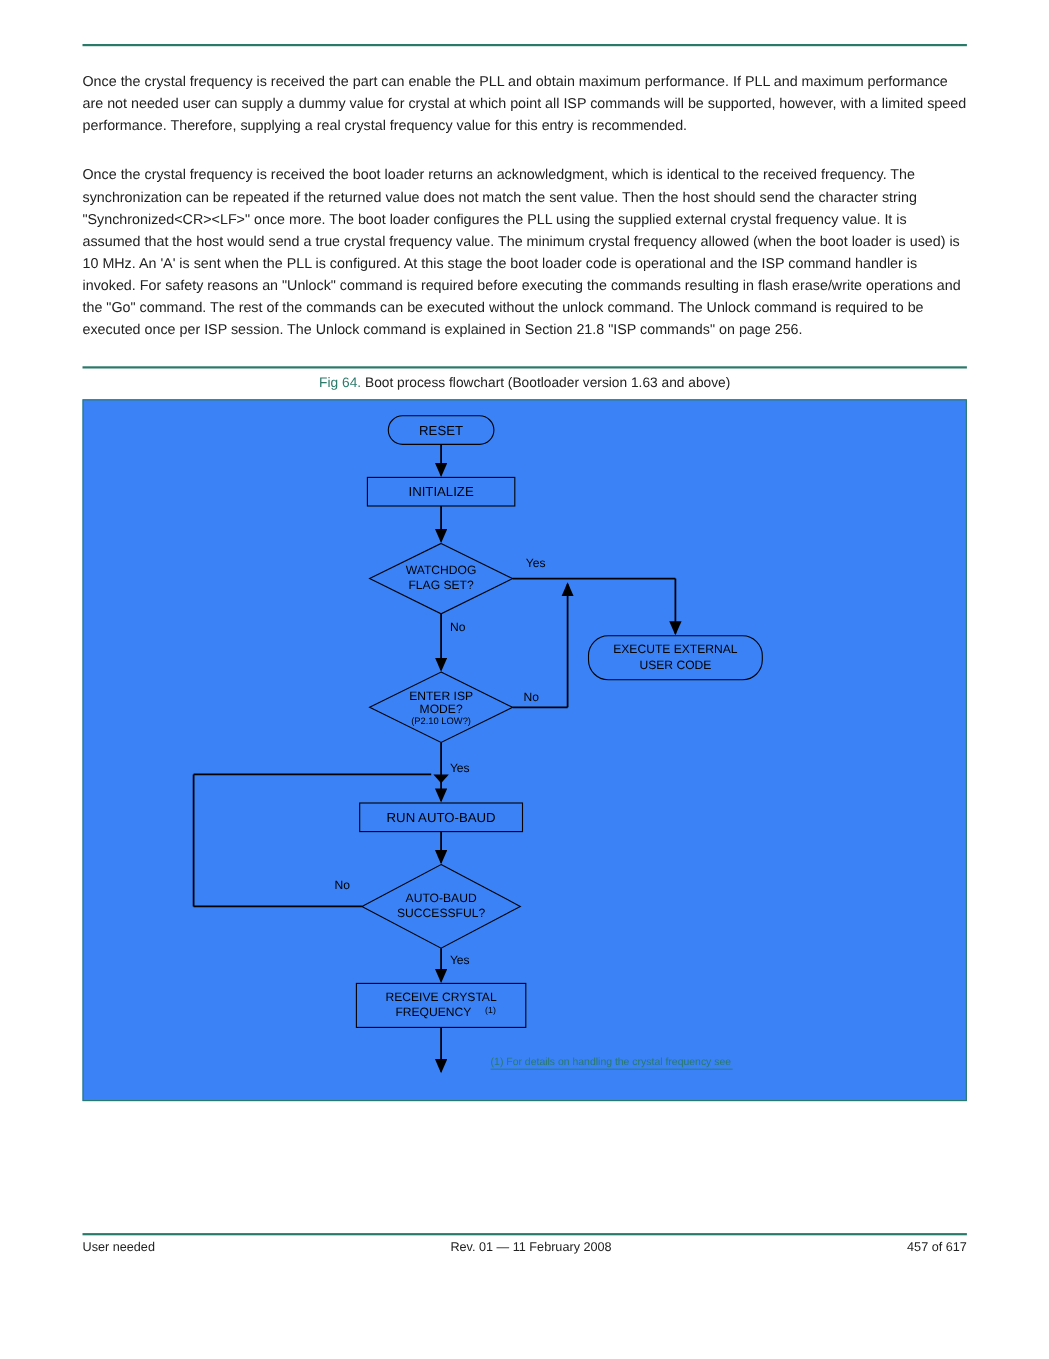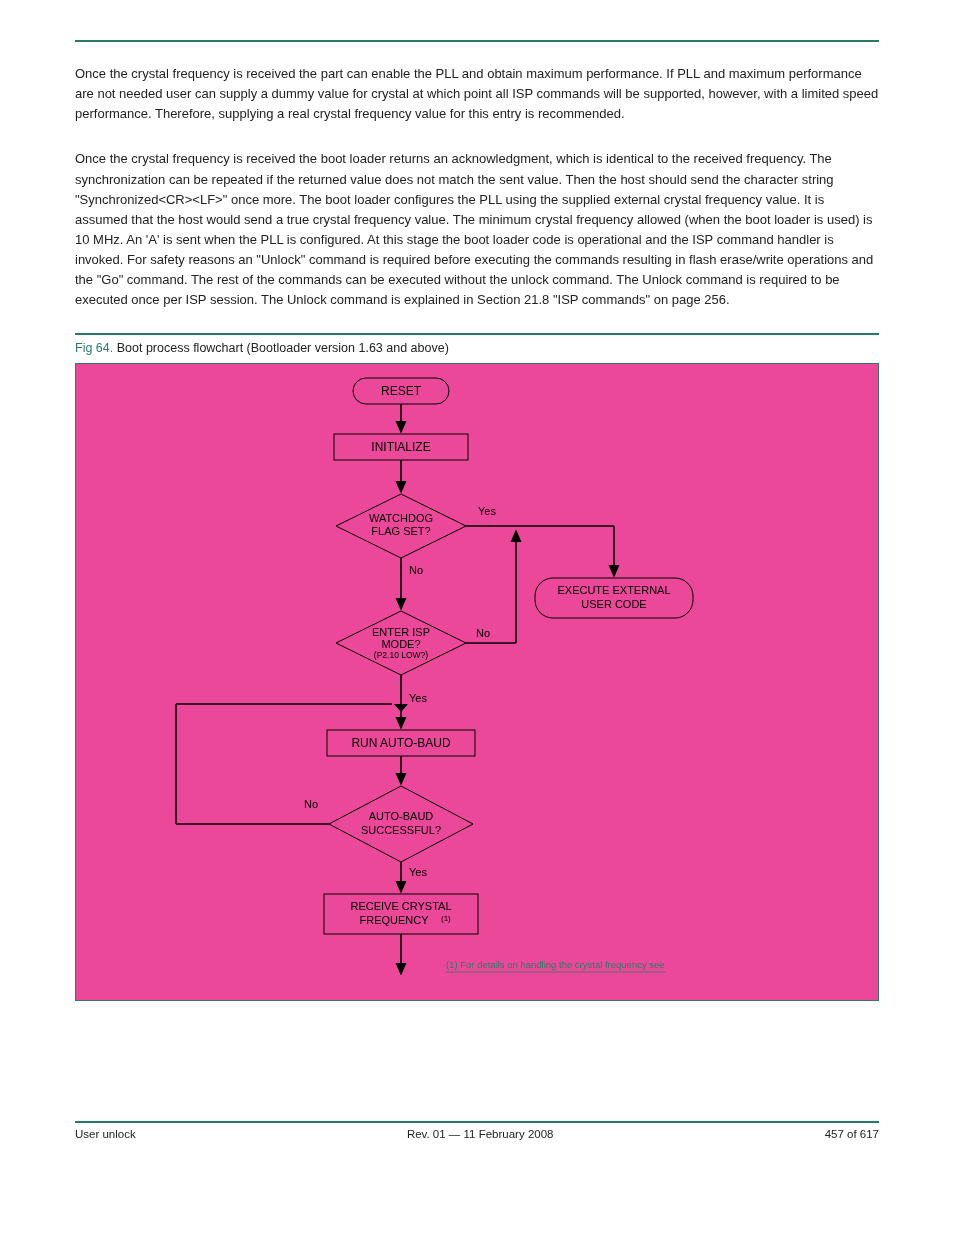--- a/index.html
+++ b/index.html
@@ -17,30 +17,31 @@
     margin-bottom: 22px;
   }
   .body-text {
     line-height: 1.55;
     margin-bottom: 25px;
     font-size: 13px;
   }
   .body-text.last { margin-bottom: 22px; }
   .fig-line-top { border-top: 2px solid #2a7a6a; margin-bottom: 6px; }
   .fig-title {
+    text-align: center;
     font-size: 12.5px;
     margin-bottom: 8px;
   }
   .fig-num { color: #2a7a6a; }
   .fig-box {
     border: 0.5px solid #2a7a6a;
     width: 100%;
     height: 638px;
     position: relative;
-    background: #ec4899;
+    background: #3b82f6;
   }
   svg { display:block; }
   .flow-text { font-family: Arial,Helvetica,sans-serif; }
   .footer {
     margin-top: 120px;
     border-top: 2px solid #2a7a6a;
     padding-top: 5px;
     display: flex;
     justify-content: space-between;
     font-size: 11.5px;
@@ -126,16 +127,16 @@
     <text x="318" y="560" text-anchor="middle" class="flow-text" font-size="11">FREQUENCY</text>
     <text x="365" y="557" class="flow-text" font-size="8">(1)</text>
     <line x1="325" y1="570" x2="325" y2="610" stroke="#000" stroke-width="1.6" marker-end="url(#ah)"></line>
 
     <text x="370" y="604" class="flow-text" font-size="9.5" fill="#2a7a6a">(1) For details on handling the crystal frequency see</text>
     <line x1="370" y1="608" x2="590" y2="608" stroke="#2a7a6a" stroke-width="0.8"></line>
   </svg>
 </div>
 
 <div class="footer">
-  <span>User unlock</span>
+  <span>User needed</span>
   <span>Rev. 01 — 11 February 2008</span>
   <span>457 of 617</span>
 </div>
 
 </body></html>

